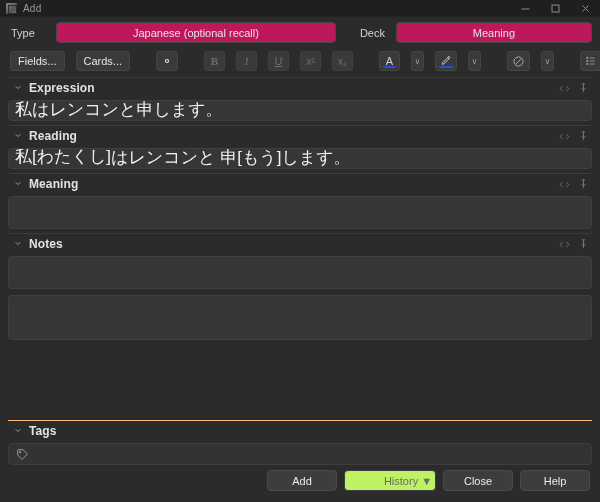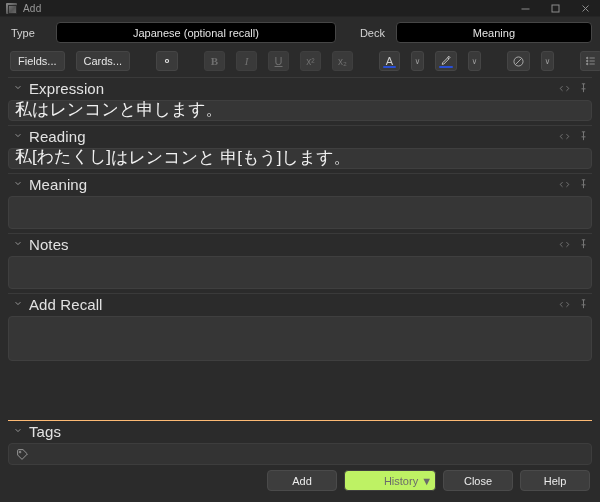--- a/index.html
+++ b/index.html
@@ -64,21 +64,21 @@
   .td-label {
     font-size: 11px;
     color: #d4d4d4;
     width: 36px;
     flex: 0 0 auto;
     padding-left: 3px;
   }
   .td-btn {
     flex: 1 1 auto;
     height: 21px;
-    background: #000000;
+    background: #be185d;
     border: 1px solid #464646;
     border-radius: 4px;
     color: #e4e4e4;
     font-size: 11px;
     display: flex; align-items: center; justify-content: center;
     margin-right: 6px;
   }
   .td-btn:last-child { margin-right: 0; }
 
   
@@ -130,23 +130,24 @@
     padding: 0 4px 0 6px;
   }
   .chev {
     color: #9a9a9a;
     font-size: 9px;
     margin-right: 7px;
     width: 8px;
     line-height: 1;
   }
   .fld-name {
-    font-size: 15px;
+    font-size: 12px;
     color: #e2e2e2;
     letter-spacing: .1px;
+    font-weight: bold;
   }
   .fld-head .spacer { flex: 1 1 auto; }
   .hicon {
     color: #7d7d7d;
     margin-left: 9px;
     display: flex; align-items: center;
   }
   .fld-body {
     background: #363636;
     border: 1px solid #3f3f3f;
@@ -440,43 +441,20 @@
               <line x1="5" y1="7" x2="5" y2="11"></line>
             </svg>
         </span>
       </div>
       <div class="fld-body h-empty">
         <span></span>
       </div>
     </div>
 
     <div class="fld">
-      <div class="fld-head">
-        <span class="chev">
-          <svg width="8" height="8" viewBox="0 0 10 10" fill="none" stroke="#9a9a9a" stroke-width="1.2">
-              <path d="M2 4l3 3 3-3"></path>
-            </svg>
-        </span>
-        <span class="fld-name">Add Recall</span>
-        <span class="spacer"></span>
-        <span class="hicon">
-          <svg width="11" height="9" viewBox="0 0 14 10" fill="none" stroke="#7d7d7d" stroke-width="1.1">
-              <path d="M4.5 2L1.5 5l3 3"></path>
-              <path d="M9.5 2l3 3-3 3"></path>
-            </svg>
-        </span>
-        <span class="hicon">
-          <svg width="9" height="10" viewBox="0 0 10 12" fill="none" stroke="#7d7d7d" stroke-width="1.1">
-              <line x1="3" y1="1" x2="7" y2="1"></line>
-              <line x1="5" y1="1" x2="5" y2="7"></line>
-              <line x1="2.6" y1="7" x2="7.4" y2="7"></line>
-              <line x1="5" y1="7" x2="5" y2="11"></line>
-            </svg>
-        </span>
-      </div>
       <div class="fld-body h-tall">
         <span></span>
       </div>
     </div>
 
     <div class="filler"></div>
 
     <div class="tags-head">
       <span class="chev">
         <svg width="8" height="8" viewBox="0 0 10 10" fill="none" stroke="#9a9a9a" stroke-width="1.2">

